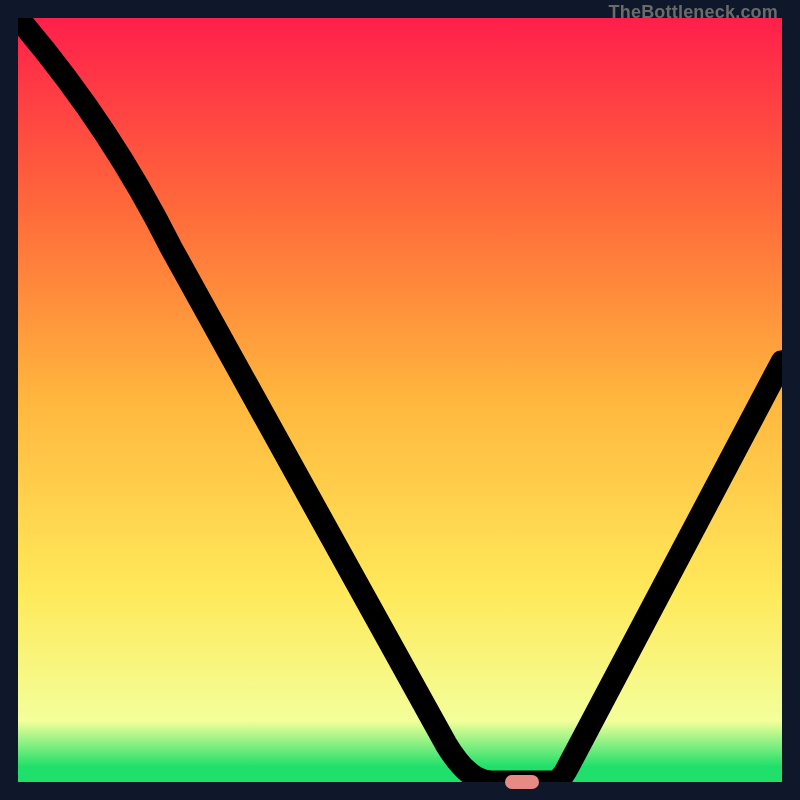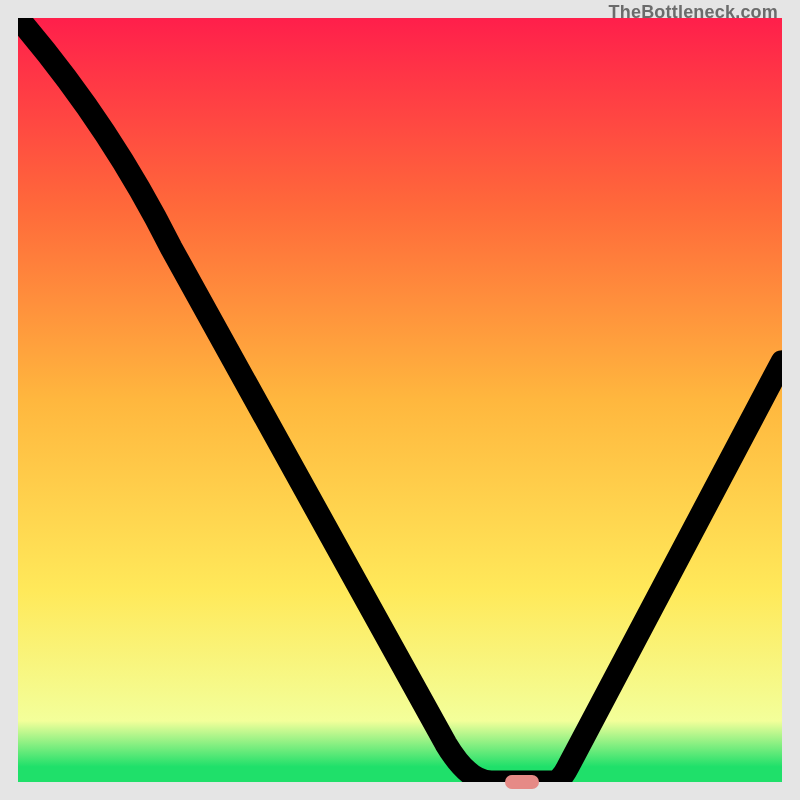--- a/index.html
+++ b/index.html
@@ -7,21 +7,21 @@
     padding: 0;
     width: 800px;
     height: 800px;
     background: #000;
     overflow: hidden;
   }
   .frame {
     position: relative;
     width: 800px;
     height: 800px;
-    background: #e5e5e5;
+    background: #0f172a;
   }
   .plot-area {
     position: absolute;
     left: 18px;
     top: 18px;
     width: 764px;
     height: 764px;
     
     background: linear-gradient(
       to bottom,

